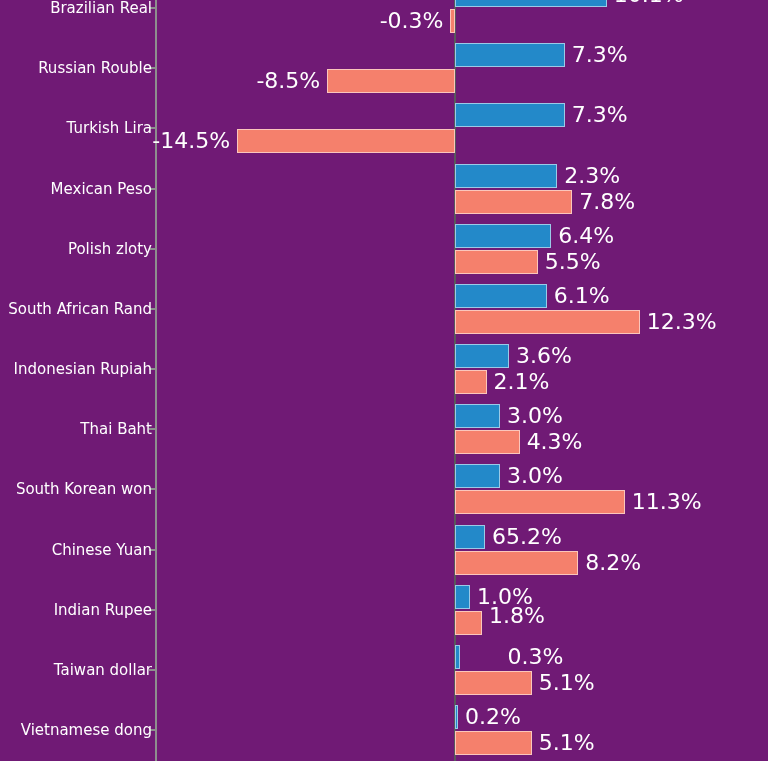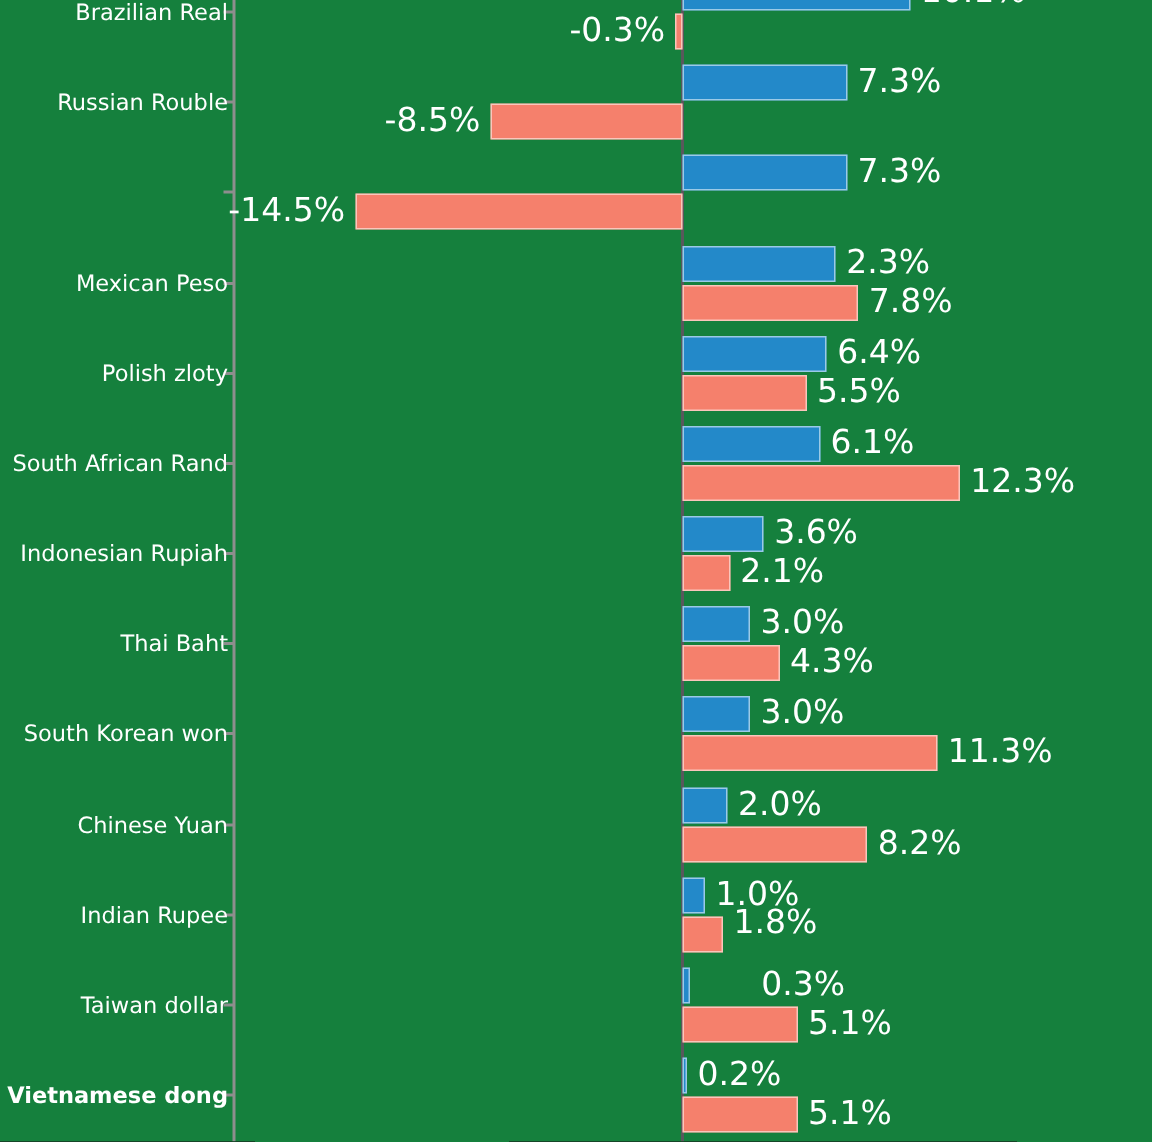--- a/index.html
+++ b/index.html
@@ -49,36 +49,37 @@
     line-height: 24px;
     font-size: 22px;
     color: #ffffff;
     white-space: nowrap;
   }
   .val-label.neg { text-align: right; }
 </style>
 </head>
 <body>
 
-<div id="chart-root" style="background: #15803d;">
+<div id="chart-root" style="background: #701a75;">
     <div class="spine" style="left: 155px; background: rgb(142, 142, 142);"></div>
     <div class="spine" style="left: 454px; background: rgb(88, 88, 92);"></div>
     <div class="tick" style="left: 149px; top: 7px; background: rgb(142, 142, 142);"></div>
     <div class="cat-label" style="top: -3px;">Brazilian Real</div>
     <div class="bar" style="top: -17px; height: 24px; background: rgb(35, 137, 201); border-color: rgba(255, 255, 255, 0.55); left: 455px; width: 151.803px;"></div>
     <div class="val-label" style="left: 613.803px; top: -17px; color: rgb(255, 255, 255);">10.1%</div>
     <div class="bar" style="top: 9px; height: 24px; background: rgb(245, 128, 108); border-color: rgba(255, 255, 255, 0.55); left: 450.491px; width: 4.509px;"></div>
     <div class="val-label neg" style="width: 90px; left: 353.491px; top: 9px; color: rgb(255, 255, 255);">-0.3%</div>
     <div class="tick" style="left: 149px; top: 67.17px; background: rgb(142, 142, 142);"></div>
     <div class="cat-label" style="top: 57.17px;">Russian Rouble</div>
     <div class="bar" style="top: 43.17px; height: 24px; background: rgb(35, 137, 201); border-color: rgba(255, 255, 255, 0.55); left: 455px; width: 109.719px;"></div>
     <div class="val-label" style="left: 571.719px; top: 43.17px; color: rgb(255, 255, 255);">7.3%</div>
     <div class="bar" style="top: 69.17px; height: 24px; background: rgb(245, 128, 108); border-color: rgba(255, 255, 255, 0.55); left: 327.245px; width: 127.755px;"></div>
     <div class="val-label neg" style="width: 90px; left: 230.245px; top: 69.17px; color: rgb(255, 255, 255);">-8.5%</div>
     <div class="tick" style="left: 149px; top: 127.34px; background: rgb(142, 142, 142);"></div>
+    <div class="cat-label" style="top: 117.34px;">Turkish Lira</div>
     <div class="bar" style="top: 103.34px; height: 24px; background: rgb(35, 137, 201); border-color: rgba(255, 255, 255, 0.55); left: 455px; width: 109.719px;"></div>
     <div class="val-label" style="left: 571.719px; top: 103.34px; color: rgb(255, 255, 255);">7.3%</div>
     <div class="bar" style="top: 129.34px; height: 24px; background: rgb(245, 128, 108); border-color: rgba(255, 255, 255, 0.55); left: 237.065px; width: 217.935px;"></div>
     <div class="val-label neg" style="width: 90px; left: 140.065px; top: 129.34px; color: rgb(255, 255, 255);">-14.5%</div>
     <div class="tick" style="left: 149px; top: 187.51px; background: rgb(142, 142, 142);"></div>
     <div class="cat-label" style="top: 177.51px;">Mexican Peso</div>
     <div class="bar" style="top: 163.51px; height: 24px; background: rgb(35, 137, 201); border-color: rgba(255, 255, 255, 0.55); left: 455px; width: 102.204px;"></div>
     <div class="val-label" style="left: 564.204px; top: 163.51px; color: rgb(255, 255, 255);">2.3%</div>
     <div class="bar" style="top: 189.51px; height: 24px; background: rgb(245, 128, 108); border-color: rgba(255, 255, 255, 0.55); left: 455px; width: 117.234px;"></div>
     <div class="val-label" style="left: 579.234px; top: 189.51px; color: rgb(255, 255, 255);">7.8%</div>
@@ -108,34 +109,34 @@
     <div class="val-label" style="left: 526.629px; top: 430.19px; color: rgb(255, 255, 255);">4.3%</div>
     <div class="tick" style="left: 149px; top: 488.36px; background: rgb(142, 142, 142);"></div>
     <div class="cat-label" style="top: 478.36px;">South Korean won</div>
     <div class="bar" style="top: 464.36px; height: 24px; background: rgb(35, 137, 201); border-color: rgba(255, 255, 255, 0.55); left: 455px; width: 45.09px;"></div>
     <div class="val-label" style="left: 507.09px; top: 464.36px; color: rgb(255, 255, 255);">3.0%</div>
     <div class="bar" style="top: 490.36px; height: 24px; background: rgb(245, 128, 108); border-color: rgba(255, 255, 255, 0.55); left: 455px; width: 169.839px;"></div>
     <div class="val-label" style="left: 631.839px; top: 490.36px; color: rgb(255, 255, 255);">11.3%</div>
     <div class="tick" style="left: 149px; top: 548.53px; background: rgb(142, 142, 142);"></div>
     <div class="cat-label" style="top: 538.53px;">Chinese Yuan</div>
     <div class="bar" style="top: 524.53px; height: 24px; background: rgb(35, 137, 201); border-color: rgba(255, 255, 255, 0.55); left: 455px; width: 30.06px;"></div>
-    <div class="val-label" style="left: 492.06px; top: 524.53px; color: rgb(255, 255, 255);">2.0%</div>
+    <div class="val-label" style="left: 492.06px; top: 524.53px; color: rgb(255, 255, 255);">65.2%</div>
     <div class="bar" style="top: 550.53px; height: 24px; background: rgb(245, 128, 108); border-color: rgba(255, 255, 255, 0.55); left: 455px; width: 123.246px;"></div>
     <div class="val-label" style="left: 585.246px; top: 550.53px; color: rgb(255, 255, 255);">8.2%</div>
     <div class="tick" style="left: 149px; top: 608.7px; background: rgb(142, 142, 142);"></div>
     <div class="cat-label" style="top: 598.7px;">Indian Rupee</div>
     <div class="bar" style="top: 584.7px; height: 24px; background: rgb(35, 137, 201); border-color: rgba(255, 255, 255, 0.55); left: 455px; width: 15.03px;"></div>
     <div class="val-label" style="left: 477.03px; top: 584.7px; color: rgb(255, 255, 255);">1.0%</div>
     <div class="bar" style="top: 610.7px; height: 24px; background: rgb(245, 128, 108); border-color: rgba(255, 255, 255, 0.55); left: 455px; width: 27.054px;"></div>
     <div class="val-label" style="left: 489.054px; top: 604px; color: rgb(255, 255, 255);">1.8%</div>
     <div class="tick" style="left: 149px; top: 668.87px; background: rgb(142, 142, 142);"></div>
     <div class="cat-label" style="top: 658.87px;">Taiwan dollar</div>
     <div class="bar" style="top: 644.87px; height: 24px; background: rgb(35, 137, 201); border-color: rgba(255, 255, 255, 0.55); left: 455px; width: 4.509px;"></div>
     <div class="val-label" style="left: 466.509px; top: 644.87px; color: rgb(255, 255, 255); margin-left: 41px;">0.3%</div>
     <div class="bar" style="top: 670.87px; height: 24px; background: rgb(245, 128, 108); border-color: rgba(255, 255, 255, 0.55); left: 455px; width: 76.653px;"></div>
     <div class="val-label" style="left: 538.653px; top: 670.87px; color: rgb(255, 255, 255);">5.1%</div>
     <div class="tick" style="left: 149px; top: 729.04px; background: rgb(142, 142, 142);"></div>
-    <div class="cat-label" style="top: 719.04px; font-weight: bold;">Vietnamese dong</div>
+    <div class="cat-label" style="top: 719.04px;">Vietnamese dong</div>
     <div class="bar" style="top: 705.04px; height: 24px; background: rgb(35, 137, 201); border-color: rgba(255, 255, 255, 0.55); left: 455px; width: 3.006px;"></div>
     <div class="val-label" style="left: 465.006px; top: 705.04px; color: rgb(255, 255, 255);">0.2%</div>
     <div class="bar" style="top: 731.04px; height: 24px; background: rgb(245, 128, 108); border-color: rgba(255, 255, 255, 0.55); left: 455px; width: 76.653px;"></div>
     <div class="val-label" style="left: 538.653px; top: 731.04px; color: rgb(255, 255, 255);">5.1%</div>
   </div>
 
 </body></html>

